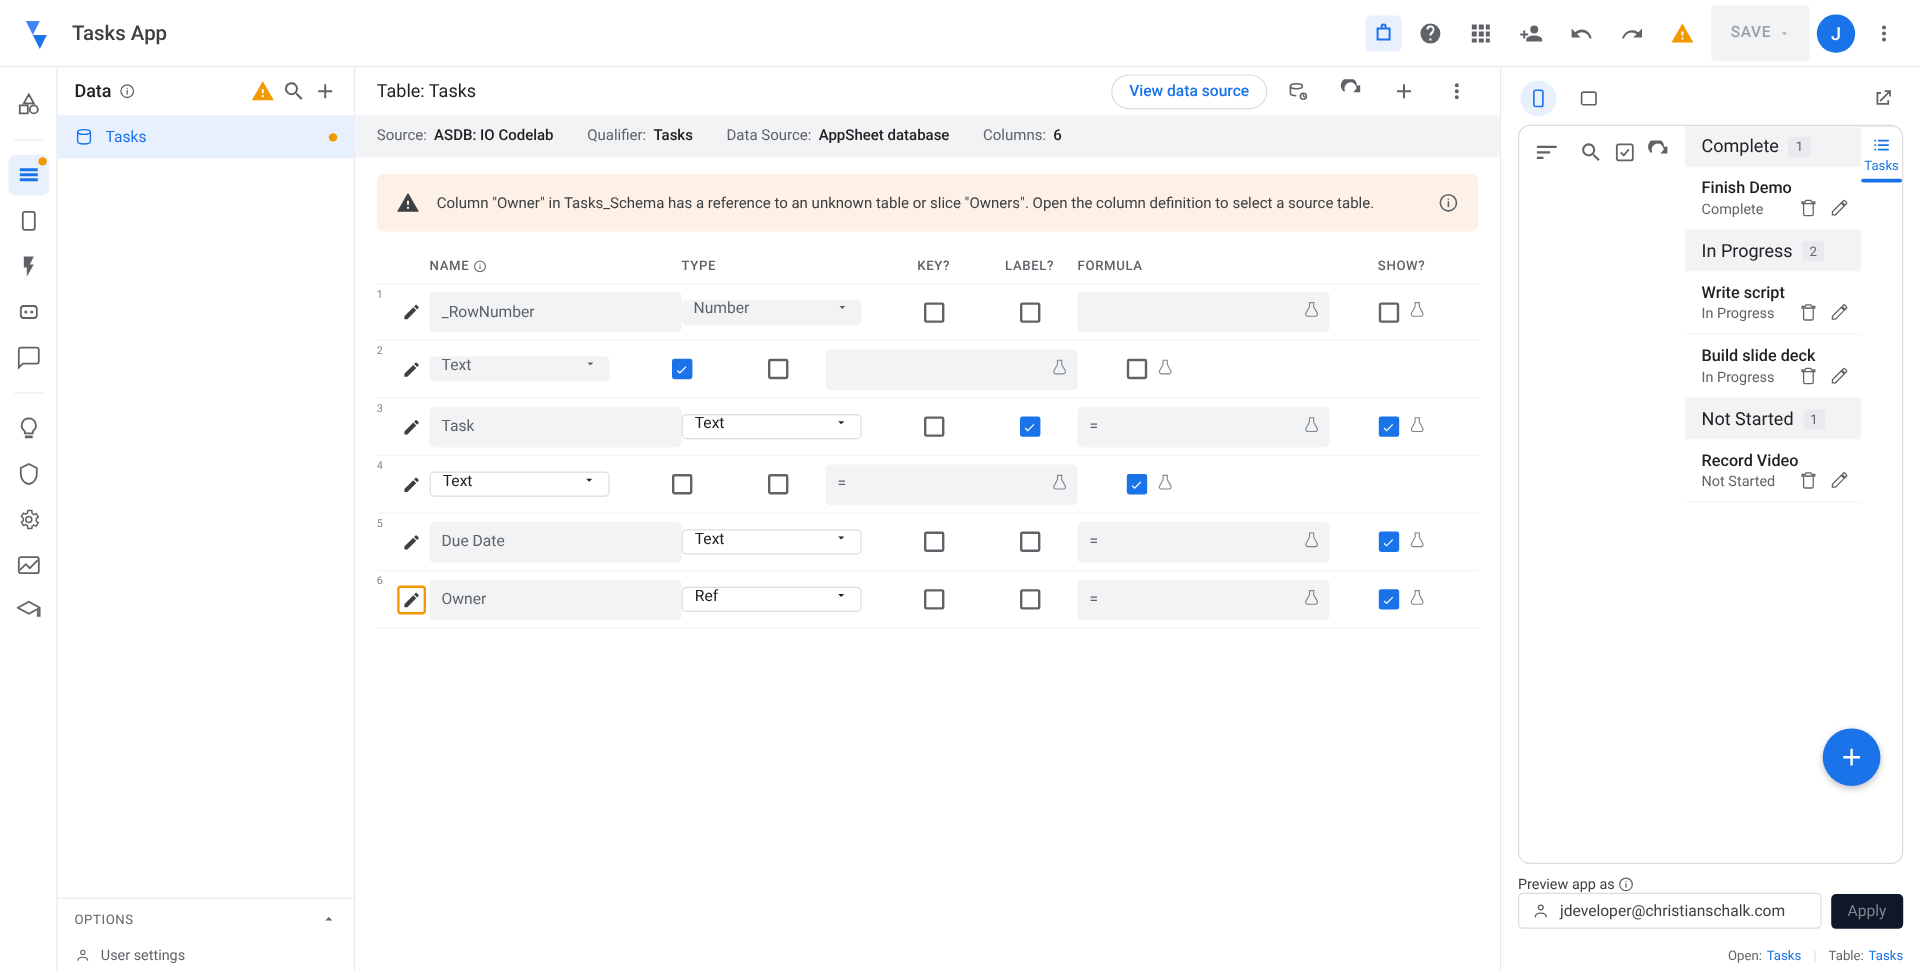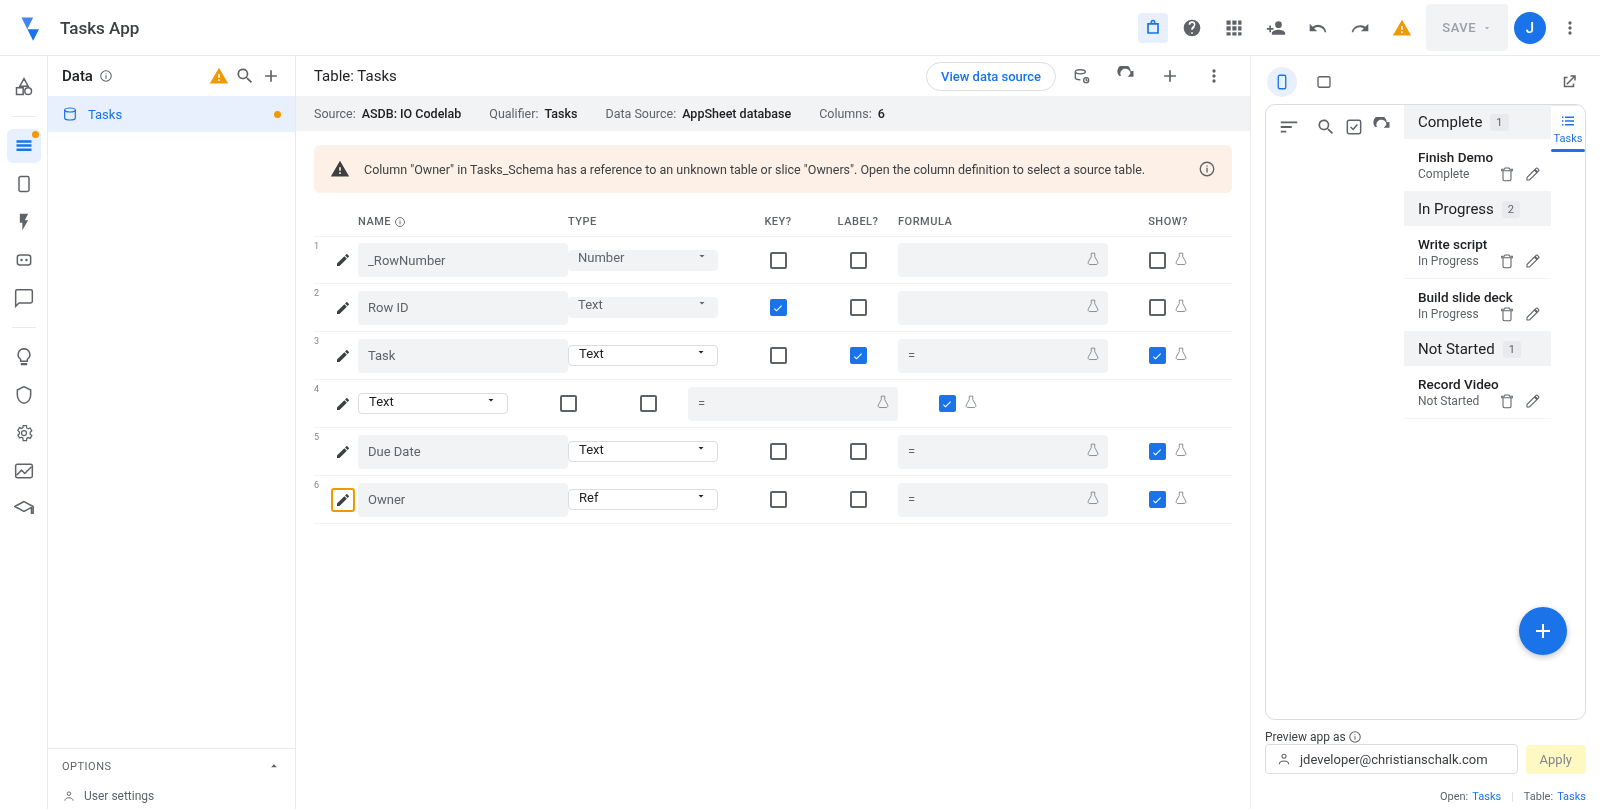--- a/index.html
+++ b/index.html
@@ -94,21 +94,21 @@
 .task-item .status { font-size: 12px; color: #5f6368; margin-top: 2px; }
 .task-actions { position: absolute; right: 10px; bottom: 6px; display: flex; gap: 10px; color: #5f6368; }
 .fab { position: absolute; right: 18px; bottom: 64px; width: 48px; height: 48px; border-radius: 50%; background: #1a73e8; color: #fff; display: flex; align-items: center; justify-content: center; box-shadow: 0 2px 6px rgba(0,0,0,.25); cursor: pointer; }
 .phone-nav { height: 52px; border-top: 1px solid #e8eaed; display: flex; align-items: center; justify-content: center; flex-direction: column; color: #1a73e8; font-size: 11px; gap: 2px; }
 .phone-nav .indicator { width: 34px; height: 3px; background: #1a73e8; border-radius: 2px; margin-top: 2px; }
 
 .preview-footer { padding: 10px 14px; font-size: 12px; }
 .preview-footer .pa-row { display: flex; align-items: center; gap: 2px; color: #3c4043; }
 .preview-footer .email-row { display: flex; align-items: center; gap: 8px; margin-top: 0; border-radius: 13px; }
 .preview-footer .email-box { border: 1px solid #dadce0; border-radius: 4px; padding: 6px 10px; flex: 1; display: flex; align-items: center; gap: 8px; color: #3c4043; font-size: 13px; }
-.preview-footer .apply-btn { background: #fef9c3; color: #80868b; padding: 7px 14px; border-radius: 4px; font-size: 13px; }
+.preview-footer .apply-btn { background: #0f172a; color: #80868b; padding: 7px 14px; border-radius: 4px; font-size: 13px; }
 .view-table-row { font-size: 11px; color: #5f6368; padding: 6px 14px; display: flex; gap: 4px; justify-content: flex-end; }
 .view-table-row .link { color: #1a73e8; }
 
 svg { fill: currentColor; }
 </style>
 </head>
 <body>
 
 <div class="topbar">
   <svg class="logo" viewBox="0 0 24 24">
@@ -381,23 +381,20 @@
           </div>
           <div class="row">
             <div class="cell-idx">2</div>
             <div class="cell-edit">
               <div class="edit-box">
                 <svg width="16" height="16" viewBox="0 0 24 24">
                   <path d="M3 17.25V21h3.75L17.8 9.94l-3.75-3.75L3 17.25zM20.7 7.04a1 1 0 000-1.41l-2.34-2.34a1 1 0 00-1.41 0l-1.83 1.83 3.75 3.75 1.83-1.83z"></path>
                 </svg>
               </div>
             </div>
-            <div class="cell-name">
-              <div class="input-like">Row ID</div>
-            </div>
             <div class="cell-type">
               <div class="type-select">
                 <span>Text</span>
                 <svg width="12" height="12" viewBox="0 0 24 24">
                   <path d="M7 10l5 5 5-5z"></path>
                 </svg>
               </div>
             </div>
             <div class="cell-key">
               <div class="checkbox checked">

